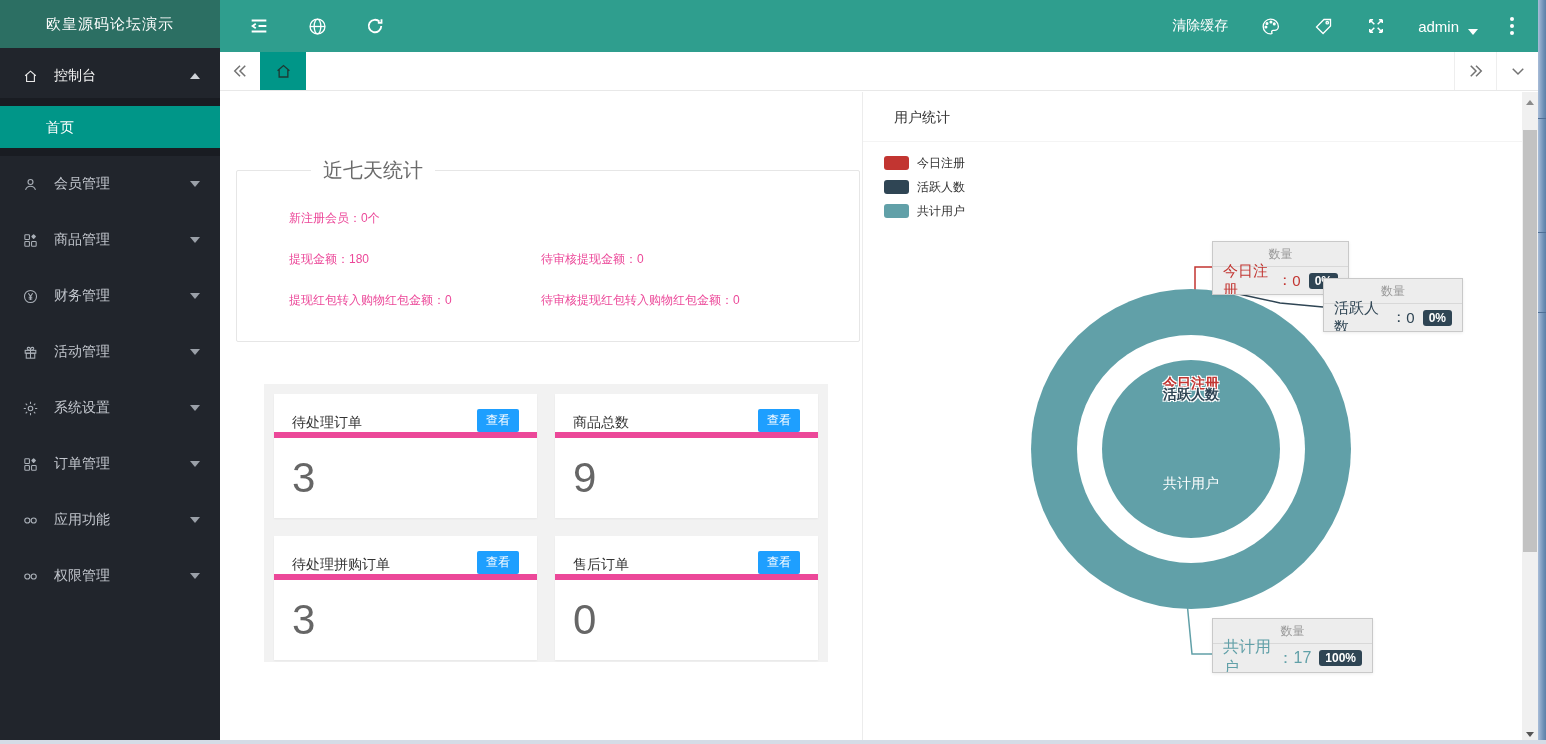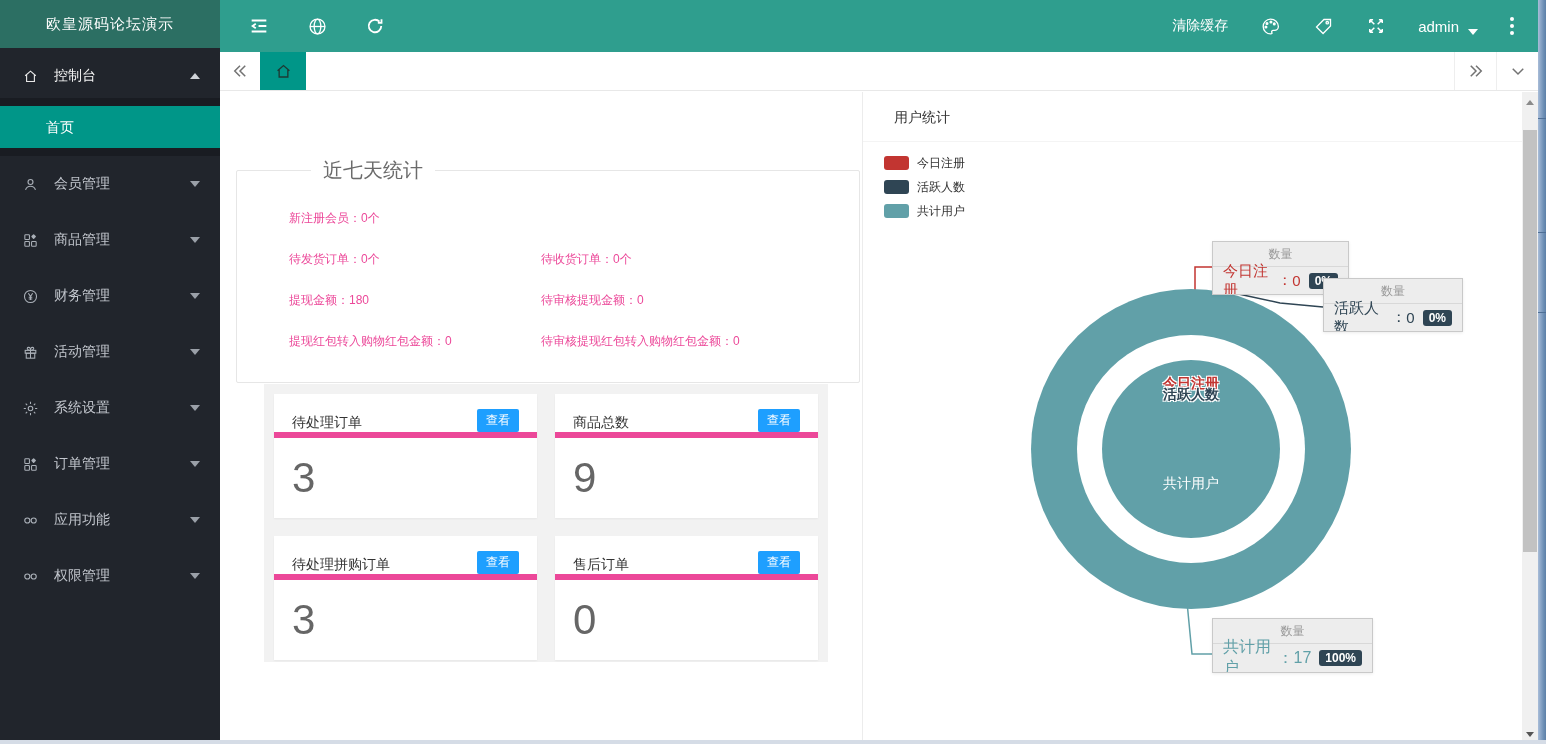--- a/index.html
+++ b/index.html
@@ -297,24 +297,20 @@
 
 <div class="content">
 
   <fieldset class="stats">
     <legend>近七天统计</legend>
     <div class="stat-row">
       <span>新注册会员：0个</span>
       <span></span>
     </div>
     <div class="stat-row">
-      <span>待发货订单：0个</span>
-      <span>待收货订单：0个</span>
-    </div>
-    <div class="stat-row">
       <span>提现金额：180</span>
       <span>待审核提现金额：0</span>
     </div>
     <div class="stat-row">
       <span>提现红包转入购物红包金额：0</span>
       <span>待审核提现红包转入购物红包金额：0</span>
     </div>
   </fieldset>
 
   <div class="cards-wrap">

